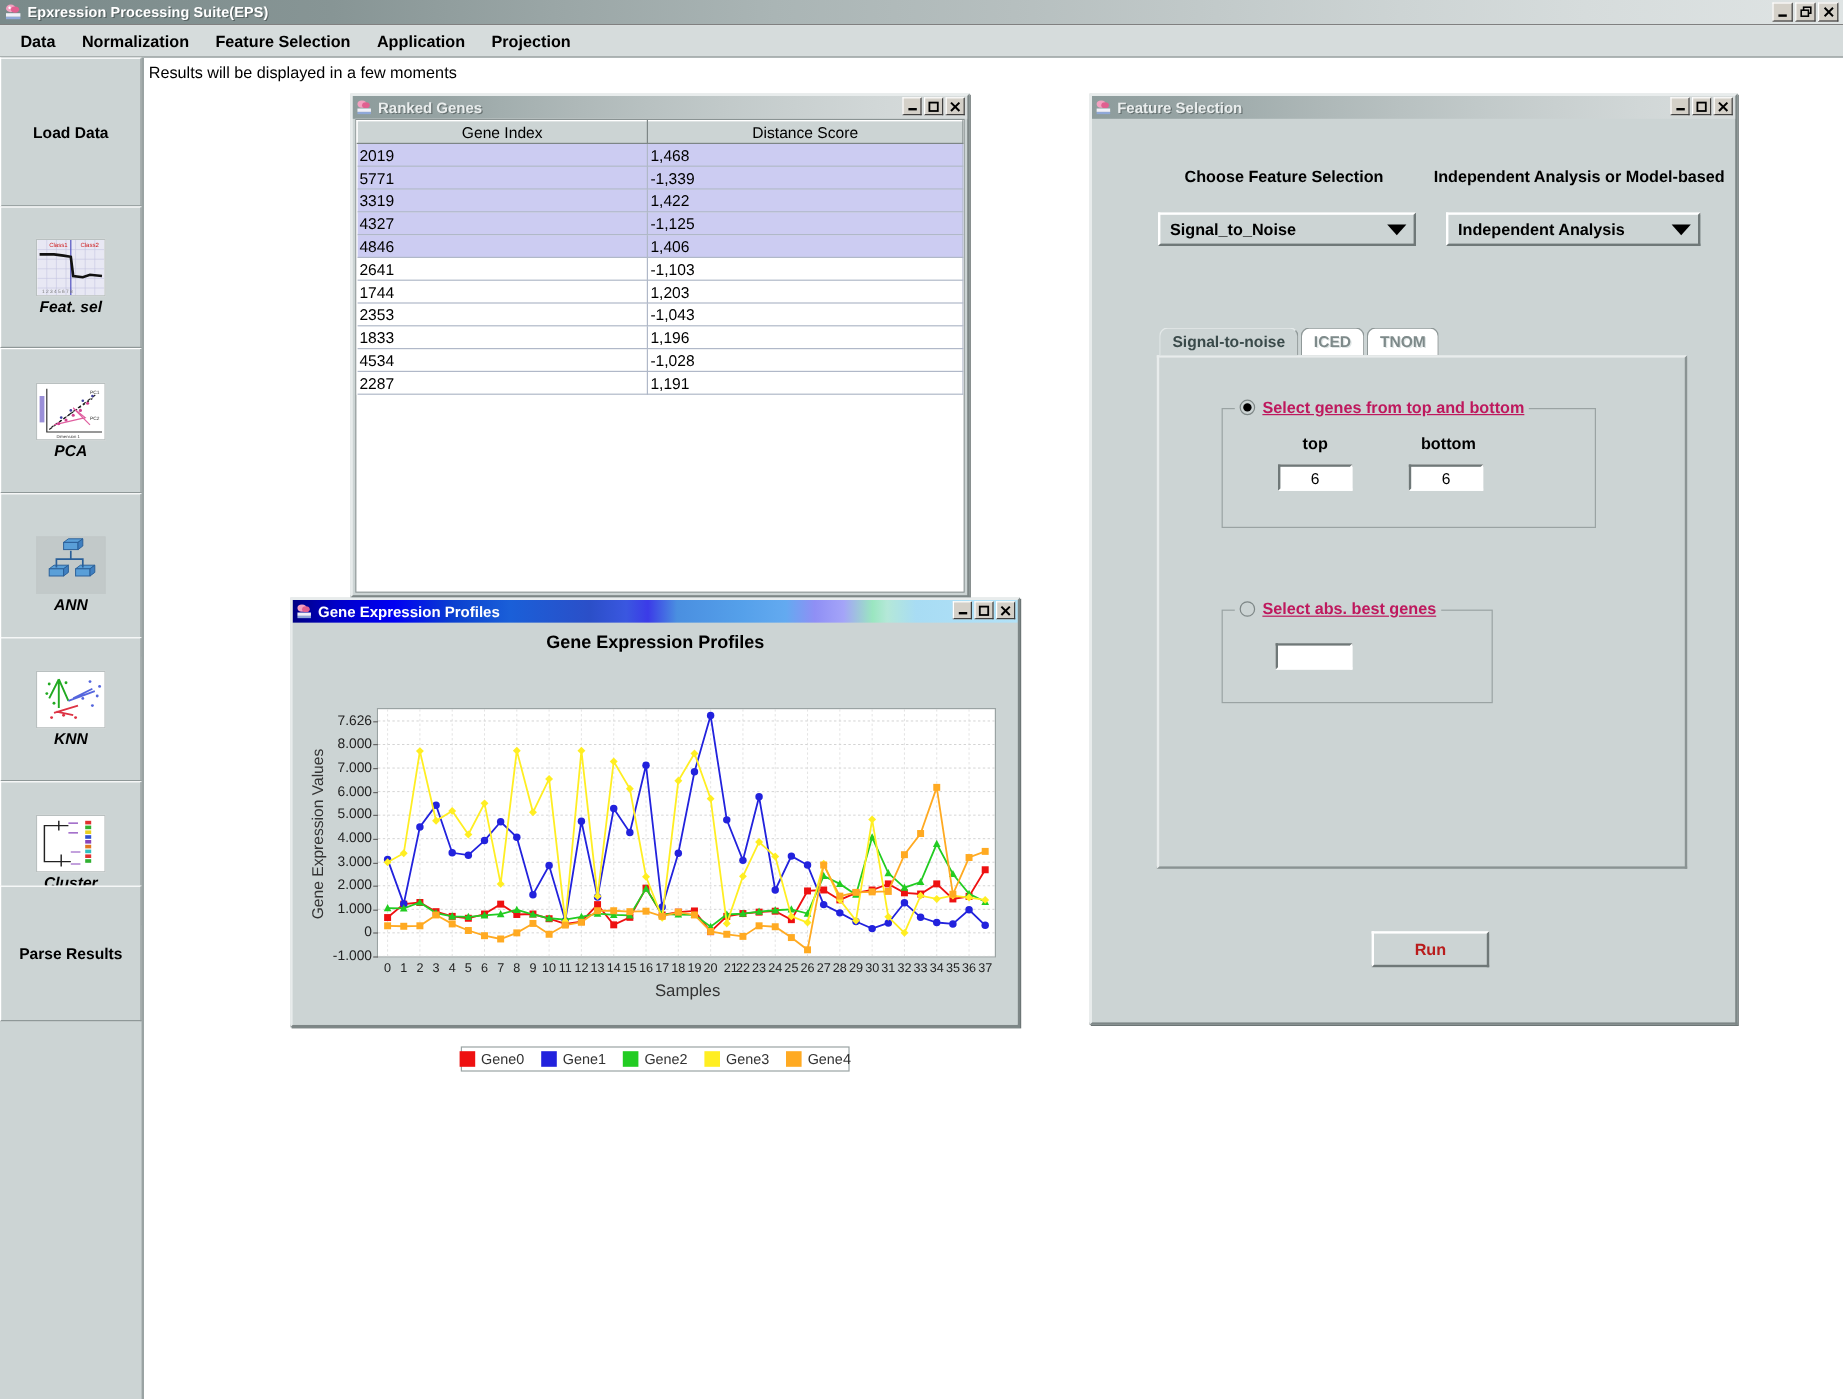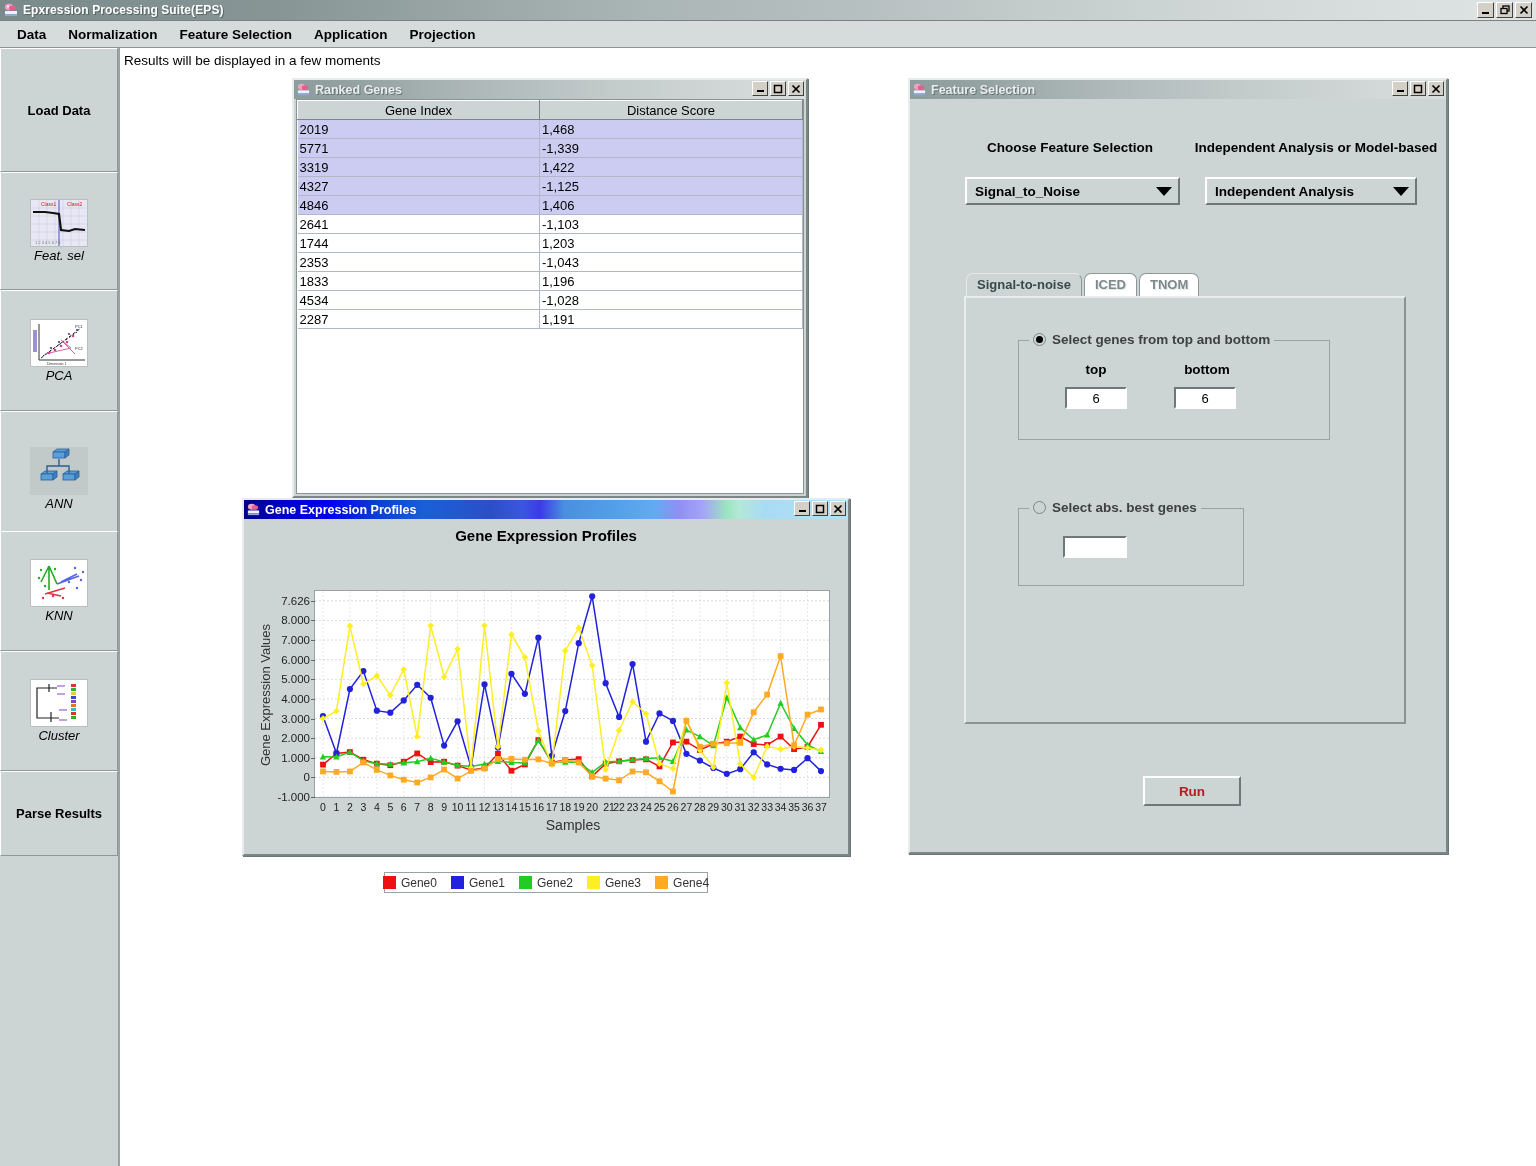--- a/index.html
+++ b/index.html
@@ -65,21 +65,21 @@
     display: flex; flex-direction: column; align-items: center; justify-content: center;
     cursor: default; position: relative;
   }
   .side-btn .lbl { font-size: 13px; font-weight: bold; color: #000; }
   .side-icon {
     width: 58px; height: 48px; background: #fff; border: 1px solid #b9c0c0;
     position: relative; overflow: hidden;
   }
   .side-icon.gray { background: #c2c9c9; border-color: #c2c9c9; }
   .icon-cap {
-    font-size: 13px; font-weight: normal; font-style: italic; color: #000; margin-top: 1px;
+    font-size: 13px; font-weight: bold; font-style: italic; color: #000; margin-top: 1px;
   }
 
   
   .status-text {
     position: absolute; left: 124px; top: 53px;
     font-size: 13.5px; color: #000;
   }
 
   
   .frame {
@@ -148,21 +148,21 @@
     position: absolute; background: #ccd4d4;
     border: 2px solid; border-color: #e8ecec #8a9393 #8a9393 #e8ecec;
   }
   .group {
     position: absolute; border: 1px solid #9aa3a3;
   }
   .group-hd {
     position: absolute; top: -9px; left: 10px; background: #ccd4d4;
     padding: 0 4px; display: flex; align-items: center; gap: 6px;
   }
-  .group-hd .glbl { font-size: 13.5px; font-weight: bold; color: #404040; }
+  .group-hd .glbl { font-size: 13.5px; font-weight: bold; color: #be185d; text-decoration: underline; }
   .radio {
     width: 13px; height: 13px; border-radius: 50%;
     border: 1px solid #7d8686; background: #ccd4d4;
     display: flex; align-items: center; justify-content: center; flex: 0 0 auto;
   }
   .radio .dot { width: 7px; height: 7px; border-radius: 50%; background: #000; }
   .field {
     background: #ffffff;
     border: 2px solid; border-color: #6f7878 #ffffff #ffffff #6f7878;
     display: flex; align-items: center; justify-content: center;
@@ -369,21 +369,21 @@
             <rect x="40" y="24" width="5" height="3" fill="#e07820"></rect>
             <rect x="40" y="28" width="5" height="3" fill="#30c0c0"></rect>
             <rect x="40" y="32" width="5" height="3" fill="#e03030"></rect>
             <rect x="40" y="36" width="5" height="3" fill="#30b030"></rect>
           </g>
         </svg>
       </span>
       <span class="icon-cap">Cluster</span>
     </div>
 
-    <div class="side-btn" style="left:0;top:723px;height:85px;position:absolute;">
+    <div class="side-btn" style="left:0;top:690px;height:113px;position:absolute;">
       <span class="lbl">Parse Results</span>
     </div>
   </div>
 
   <div class="status-text">Results will be displayed in a few moments</div>
 
   <div class="frame" style="left:292px;top:78px;width:516px;height:420px;">
     <div class="frame-title inactive">
       <span class="ficon">
         <svg width="15" height="15" viewBox="0 0 16 16">

